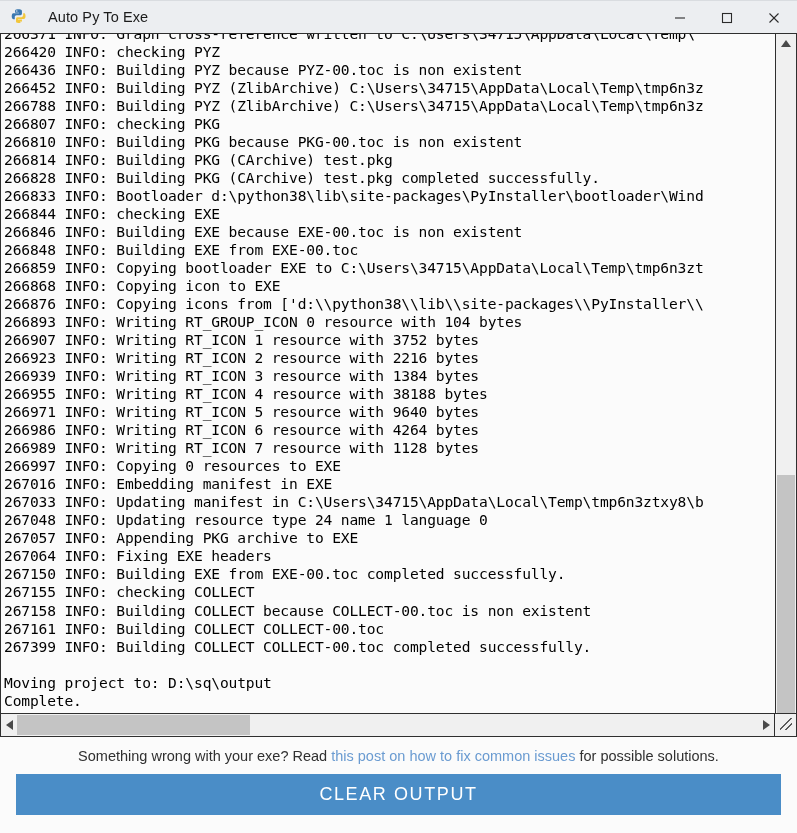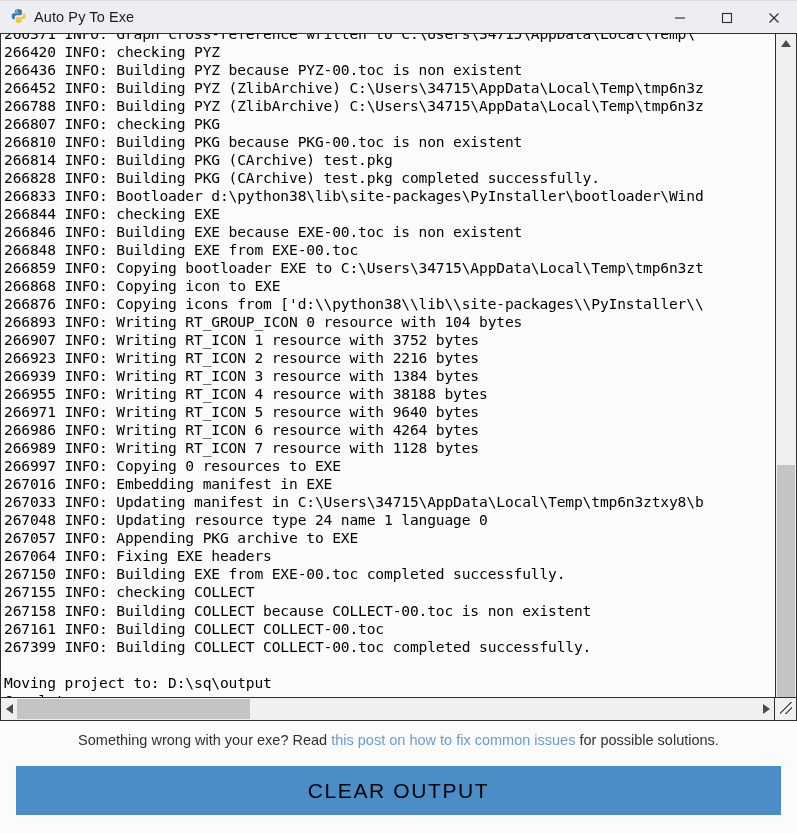--- a/index.html
+++ b/index.html
@@ -34,21 +34,21 @@
     background: #eceef1;
     border-top: 1px solid #d9dce0;
     display: flex;
     align-items: center;
     padding-left: 10px;
     box-sizing: border-box;
   }
   .title-left {
     display: flex;
     align-items: center;
-    gap: 6px;
+    gap: 20px;
   }
   .py-icon {
     width: 18px;
     height: 18px;
     position: relative;
     flex: none;
   }
   .title-text {
     font-size: 14.5px;
     color: #1b1b1b;
@@ -212,40 +212,40 @@
   
   .footer {
     background: #fbfbfb;
     padding: 0;
     flex: none;
   }
   .status-line {
     text-align: center;
     font-size: 14.5px;
     color: #303030;
-    padding: 11px 0 18px 0;
+    padding: 11px 0 10px 0;
     white-space: nowrap;
   }
   .status-line a {
     color: #6a9bd1;
     text-decoration: none;
   }
   .buttons {
     display: flex;
     gap: 7px;
     padding: 0 16px 18px 16px;
   }
   .btn {
     flex: 1;
-    height: 49px;
+    height: 41px;
     background: #4a8dc7;
-    color: #000000;
+    color: #ffffff;
     border: none;
     font-family: "Liberation Sans", sans-serif;
-    font-size: 21px;
+    font-size: 18px;
     letter-spacing: 1.6px;
     display: flex;
     align-items: center;
     justify-content: center;
     padding: 0;
   }
 </style>
 </head>
 <body>
 

